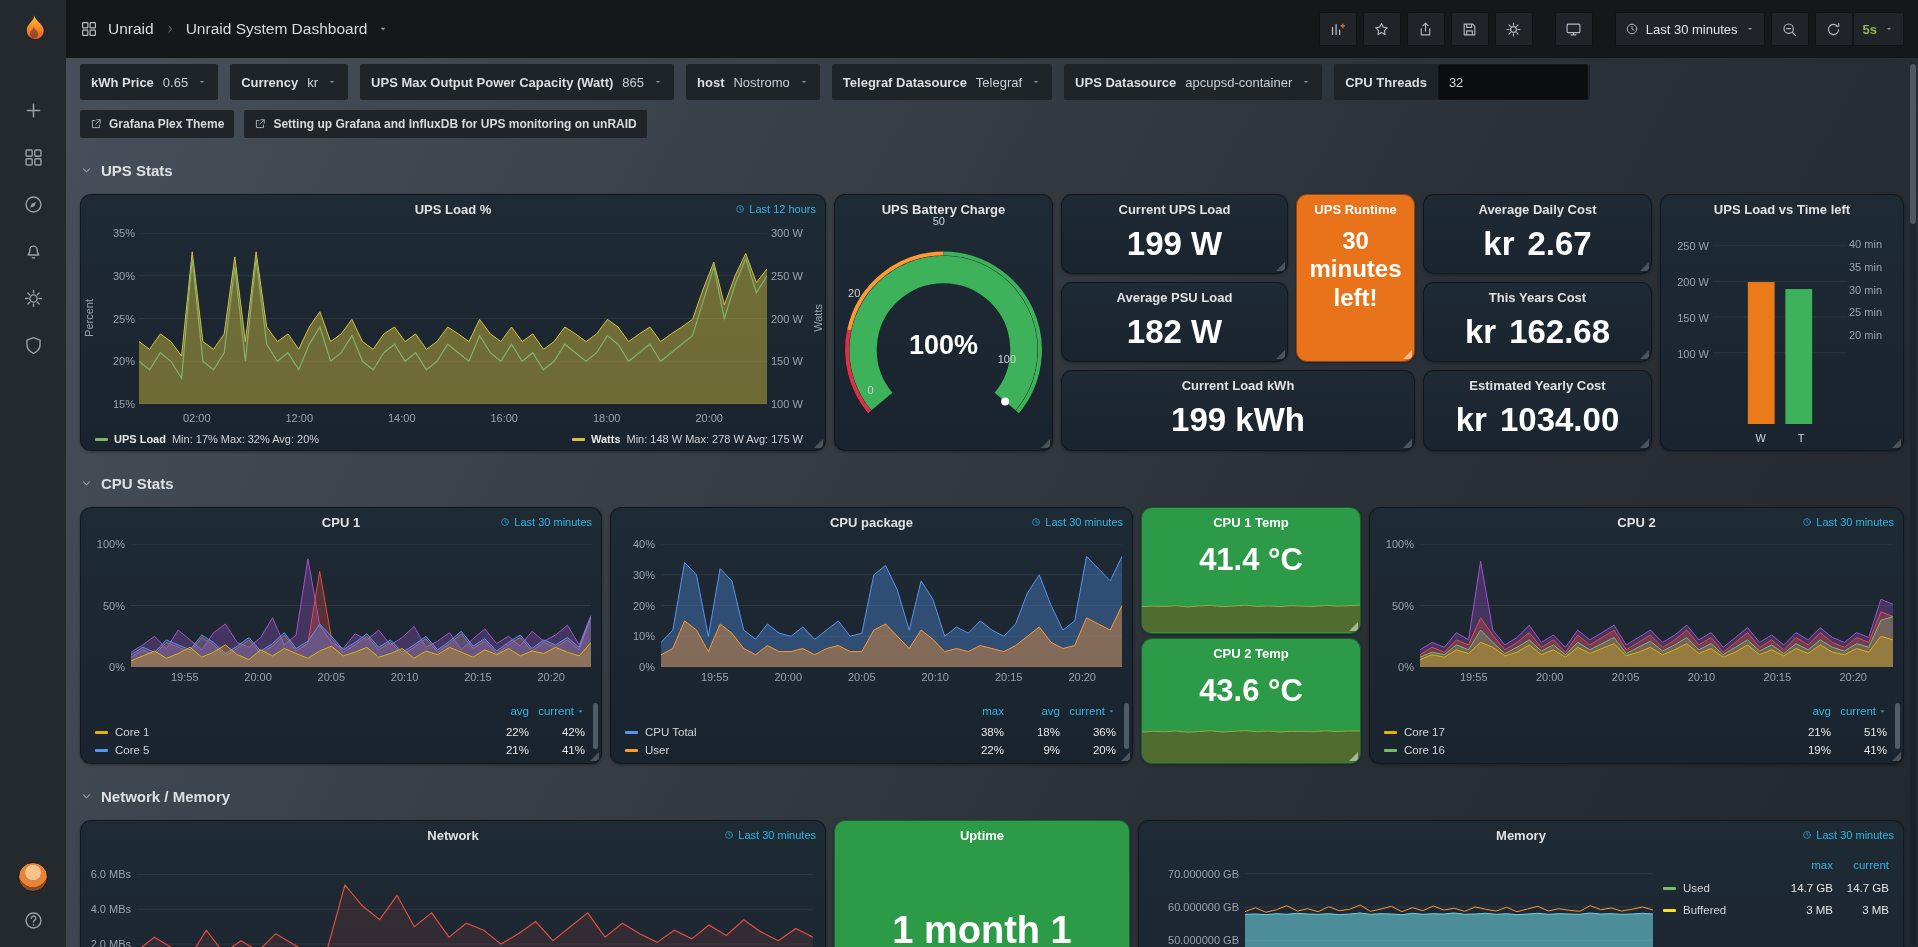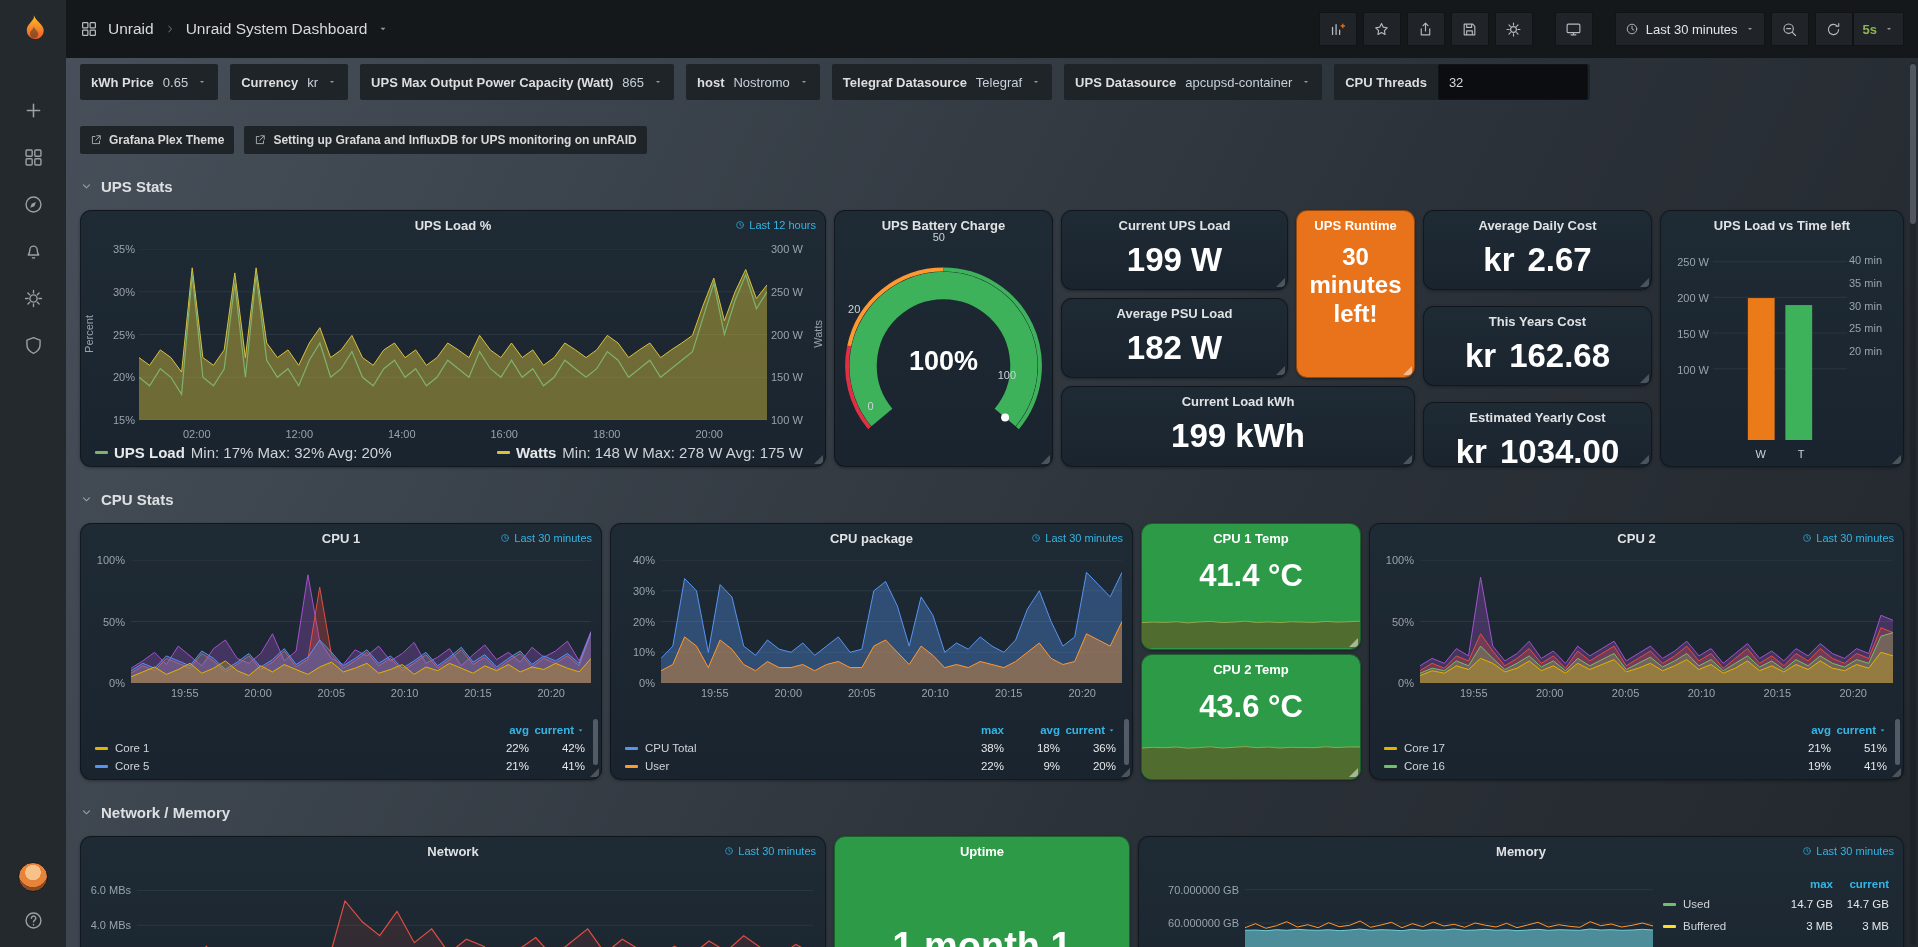--- a/index.html
+++ b/index.html
@@ -38,31 +38,31 @@
 .refresh-int{color:#8fb350;font-weight:700}
 .caretc{color:#8e99a3}
 
 
 .dashboard{position:absolute;left:66px;top:58px;right:0;bottom:0;padding:6px 14px 0;overflow:hidden}
 .submenu{display:flex;align-items:center;gap:12px;}
 .var-chip{height:36px;background:#1f2428;border-radius:2px;display:flex;align-items:center;gap:9px;padding:0 11px;cursor:pointer}
 .var-label{font-weight:700;color:#dcdee0;font-size:13px;white-space:nowrap}
 .var-value{color:#c7d0d9;font-size:13px;white-space:nowrap}
 .var-input{height:36px;width:150px;background:#0b0d10;border:1px solid #101317;border-radius:2px;color:#d8d9da;font-family:inherit;font-size:13px;padding:0 10px;margin-left:2px}
-.links-row{display:flex;gap:10px;margin-top:26px}
+.links-row{display:flex;gap:10px;margin-top:10px}
 .dash-link{height:28px;background:#1f2428;border-radius:2px;display:flex;align-items:center;gap:7px;padding:0 10px;font-size:12px;font-weight:700;color:#d8d9da;text-decoration:none;cursor:pointer}
 .dash-link .icon{width:12px;height:12px;color:#aeb5bc}
 .section-header{display:flex;align-items:center;gap:8px;height:24px;margin-top:20px;cursor:pointer;color:#dde0e3;font-size:15px;font-weight:700}
 .section-header .icon{width:13px;height:13px;color:#9aa3ad}
 
 .row{display:grid;gap:8px;height:257px;margin-top:12px}
 .row-ups{grid-template-columns:746px 219px 354px 229px 1fr}
 .ups-mid{display:grid;grid-template-columns:227px 1fr;grid-template-rows:80px 80px 1fr;gap:8px}
 .span2{grid-column:1/3}
-.col-costs{display:grid;grid-template-rows:80px 80px 1fr;gap:16px}
+.col-costs{display:grid;grid-template-rows:80px 80px 1fr;gap:8px}
 .row-cpu{grid-template-columns:522px 523px 220px 1fr}
 .col-temps{display:grid;grid-template-rows:1fr 1fr;gap:4px}
 .row-net{grid-template-columns:746px 296px 1fr}
 
 
 .panel{position:relative;background:linear-gradient(180deg,#1e2a34,#1a242e);border:1px solid rgba(0,0,0,.38);border-radius:11px;box-shadow:0 1px 3px rgba(0,0,0,.35);overflow:hidden}
 .panel::after{content:'';position:absolute;right:2px;bottom:2px;border-left:9px solid transparent;border-bottom:9px solid rgba(255,255,255,.22)}
 .panel-title{position:absolute;top:0;left:0;right:0;height:30px;line-height:30px;text-align:center;font-size:13px;font-weight:700;color:#e0e2e4;cursor:pointer;white-space:nowrap}
 .time-info{position:absolute;top:8px;right:9px;display:flex;align-items:center;gap:4px;color:#33b5e5;font-size:11px}
 .chart{position:absolute}
@@ -72,21 +72,21 @@
 .axis-title{position:absolute;top:36px;bottom:46px;width:13px;display:flex;align-items:center;justify-content:center;font-size:11px;color:#9aa3ad}
 .axis-title span{writing-mode:vertical-rl;transform:rotate(180deg);white-space:nowrap}
 
 
 .panel-ups .chart{left:58px;right:58px;top:38px;bottom:46px}
 .panel-ups .yl{left:16px;width:38px;top:32px;bottom:40px}
 .panel-ups .yr{right:16px;width:38px;top:32px;bottom:40px}
 .panel-ups .axis-l{left:1px}
 .panel-ups .axis-r{right:1px}
 .panel-ups .xlabels{left:58px;right:58px;bottom:26px;padding:0 44px}
-.legend-row{position:absolute;left:14px;right:22px;bottom:5px;display:flex;justify-content:space-between;font-size:15px;color:#cfd3d8}
+.legend-row{position:absolute;left:14px;right:22px;bottom:5px;display:flex;justify-content:space-between;font-size:11px;color:#cfd3d8}
 .lg{display:flex;align-items:center;gap:6px;cursor:pointer}
 .lg i{width:13px;height:3px;border-radius:1px}
 .lg b{color:#e6e8ea;font-weight:700}
 
 
 .gauge-wrap{position:absolute;left:8px;right:8px;top:36px;bottom:14px}
 .gauge-value{position:absolute;left:0;right:0;top:53%;text-align:center;font-size:27px;font-weight:700;color:#fff}
 .gauge-scale span{position:absolute;font-size:11px;color:#cfd3d8}
 .gauge-scale span:nth-child(1){left:15%;top:74%}
 .gauge-scale span:nth-child(2){left:6%;top:36%}
@@ -115,21 +115,21 @@
 .panel-bars .yl-r span:nth-child(1){top:3px}.panel-bars .yl-r span:nth-child(2){top:26px}
 .panel-bars .yl-r span:nth-child(3){top:49px}.panel-bars .yl-r span:nth-child(4){top:71px}
 .panel-bars .yl-r span:nth-child(5){top:94px}
 .panel-bars .xlabels{left:52px;right:56px;bottom:6px;justify-content:center;gap:32px;color:#cfd3d8}
 
 
 .panel-cpu .chart{left:50px;right:10px;top:36px;bottom:96px}
 .panel-cpu .yl{left:8px;width:36px;top:30px;bottom:90px;align-items:flex-end}
 .panel-cpu .xlabels{left:50px;right:10px;bottom:80px;padding:0 26px 0 40px}
 .legend-table{position:absolute;left:14px;right:16px;bottom:4px;font-size:11.5px}
-.lt-head{display:flex;justify-content:flex-end;align-items:center;height:18px;color:#33b5e5;font-weight:700}
+.lt-head{display:flex;justify-content:flex-end;align-items:flex-start;height:18px;color:#33b5e5;font-weight:400}
 .lt-col{width:56px;display:flex;justify-content:flex-end;align-items:center;gap:2px}
 .lt-col .icon{width:9px;height:9px;color:#33b5e5}
 .lt-row{display:flex;align-items:center;height:18px;color:#d0d4d8}
 .sw{width:13px;height:3px;border-radius:1px;margin-right:7px}
 .lt-name{flex:1;cursor:pointer;color:#d0d4d8;text-decoration:none}
 .lt-val{width:56px;text-align:right;color:#e6e8ea}
 .legend-scroll{position:absolute;right:3px;bottom:14px;width:5px;height:46px;border-radius:3px;background:rgba(148,160,172,.45);cursor:pointer}
 
 
 .panel-green{background:#2c9a47}

